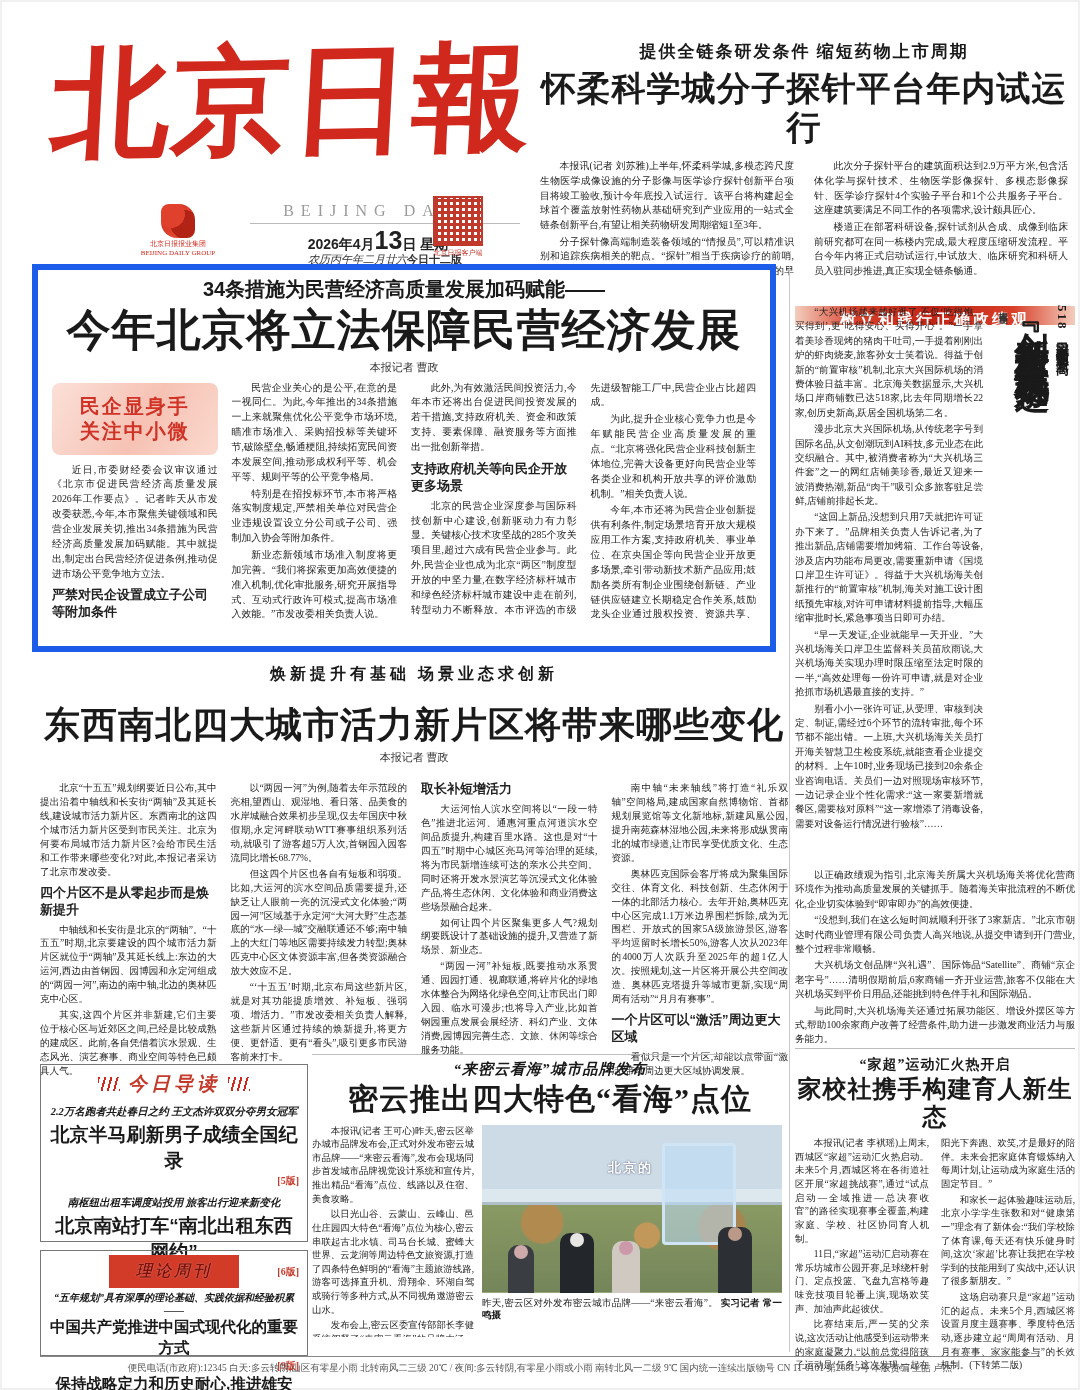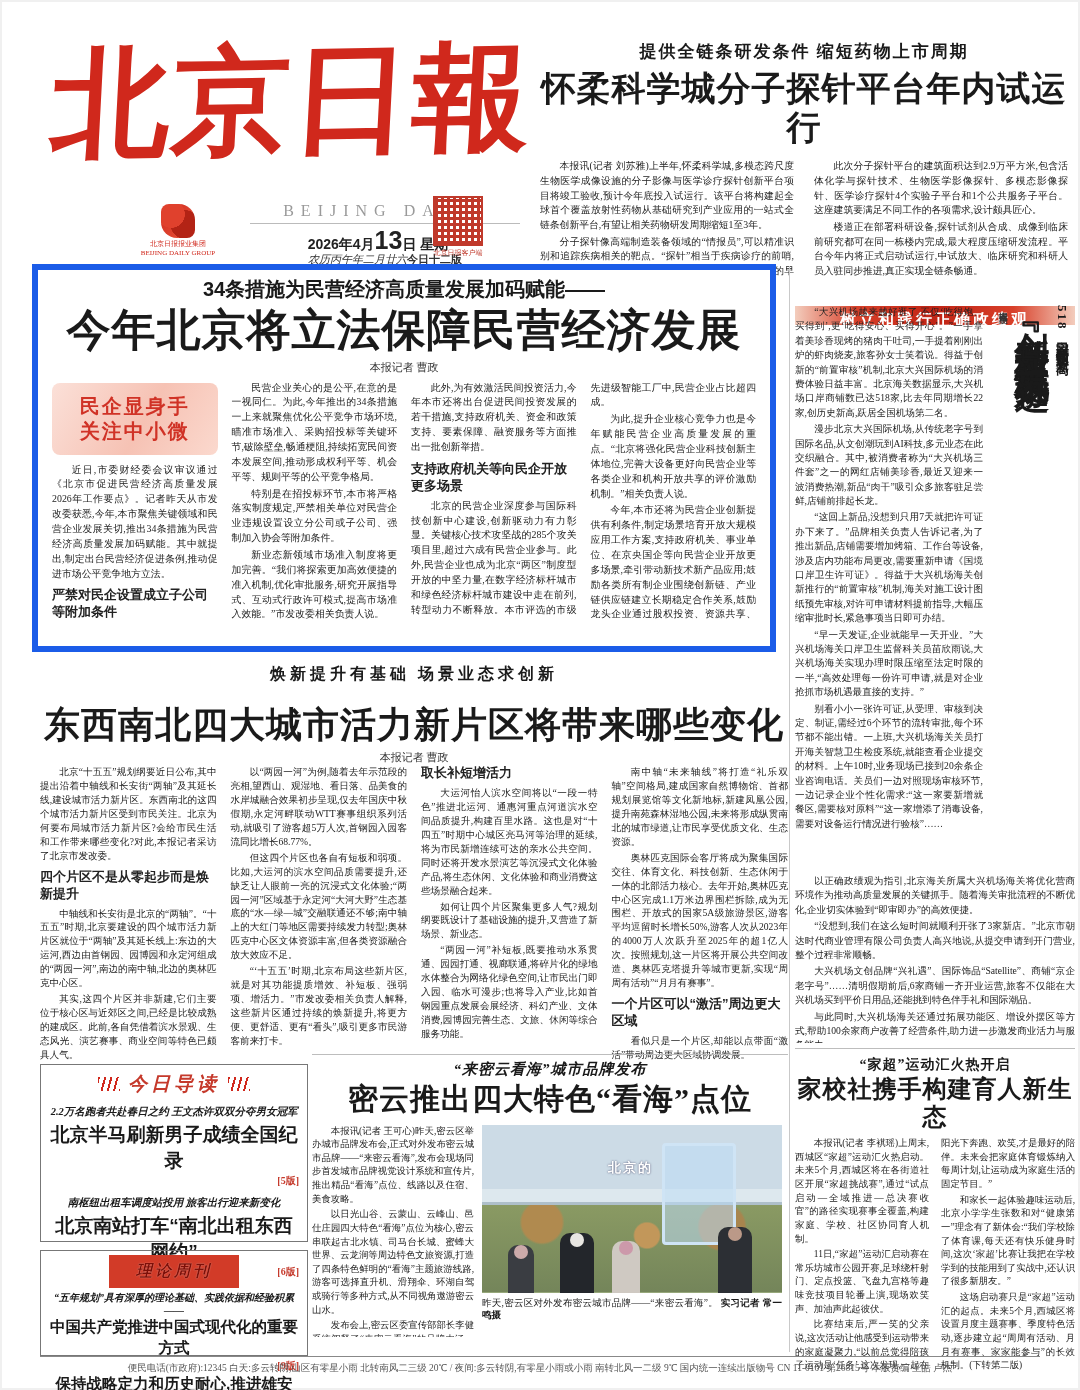--- a/index.html
+++ b/index.html
@@ -70,28 +70,28 @@
      color:#fff;font-weight:bold;font-size:16px;letter-spacing:3px;font-family:Liberation Sans, sans-serif;
      background:linear-gradient(90deg,#f3cdbd,#d8402a 22%,#c02415 50%,#d8402a 78%,#f3cdbd);margin-top:36px;}
   .side-art{left:795px;top:305px;width:280px;height:738px;overflow:hidden;}
   .side-top{display:flex;}
   .side-top .text{width:188px;font-size:9.6px;line-height:1.5;}
   .side-vert{width:88px;display:flex;justify-content:flex-end;}
   .vert{writing-mode:vertical-rl;}
   .side-vkicker{font-size:13px;font-weight:bold;margin-left:4px;letter-spacing:2px;height:500px;}
   .side-vhead{font-size:35px;font-weight:bold;letter-spacing:3px;height:560px;line-height:1.05;}
   .side-vbyline{font-size:9px;color:#333;margin-right:3px;height:300px;}
-  .side-bottom{margin-top:9px;font-size:9.6px;line-height:1.5;}
+  .side-bottom{margin-top:3px;font-size:9.6px;line-height:1.5;}
 
   
   .mid-story{left:40px;top:664px;width:748px;}
   .mid-story .kicker{font-size:16px;letter-spacing:4px;}
   .mid-story .headline{font-size:36px;letter-spacing:1px;margin-top:20px;}
   .mid-story .byline{margin-top:4px;}
-  .mid-flow{margin-top:0;height:302px;overflow:hidden;columns:4;column-gap:14px;
+  .mid-flow{margin-top:16px;height:302px;overflow:hidden;columns:4;column-gap:14px;
      font-size:9.6px;line-height:1.45;}
 
   
   .guide-box{left:40px;top:1064px;width:268px;height:178px;border:1px solid #777;
      box-sizing:border-box;padding:6px 8px;text-align:center;}
   .guide-title{display:flex;align-items:center;justify-content:center;gap:8px;}
   .guide-title .deco{width:22px;height:14px;background:
      repeating-linear-gradient(105deg,#d0281c 0 2px,transparent 2px 6px);}
   .guide-title .t{color:#c5392b;font-weight:bold;font-size:19px;font-style:italic;letter-spacing:4px;}
   .guide-kicker{font-size:10.5px;font-weight:bold;font-style:italic;margin-top:8px;}

